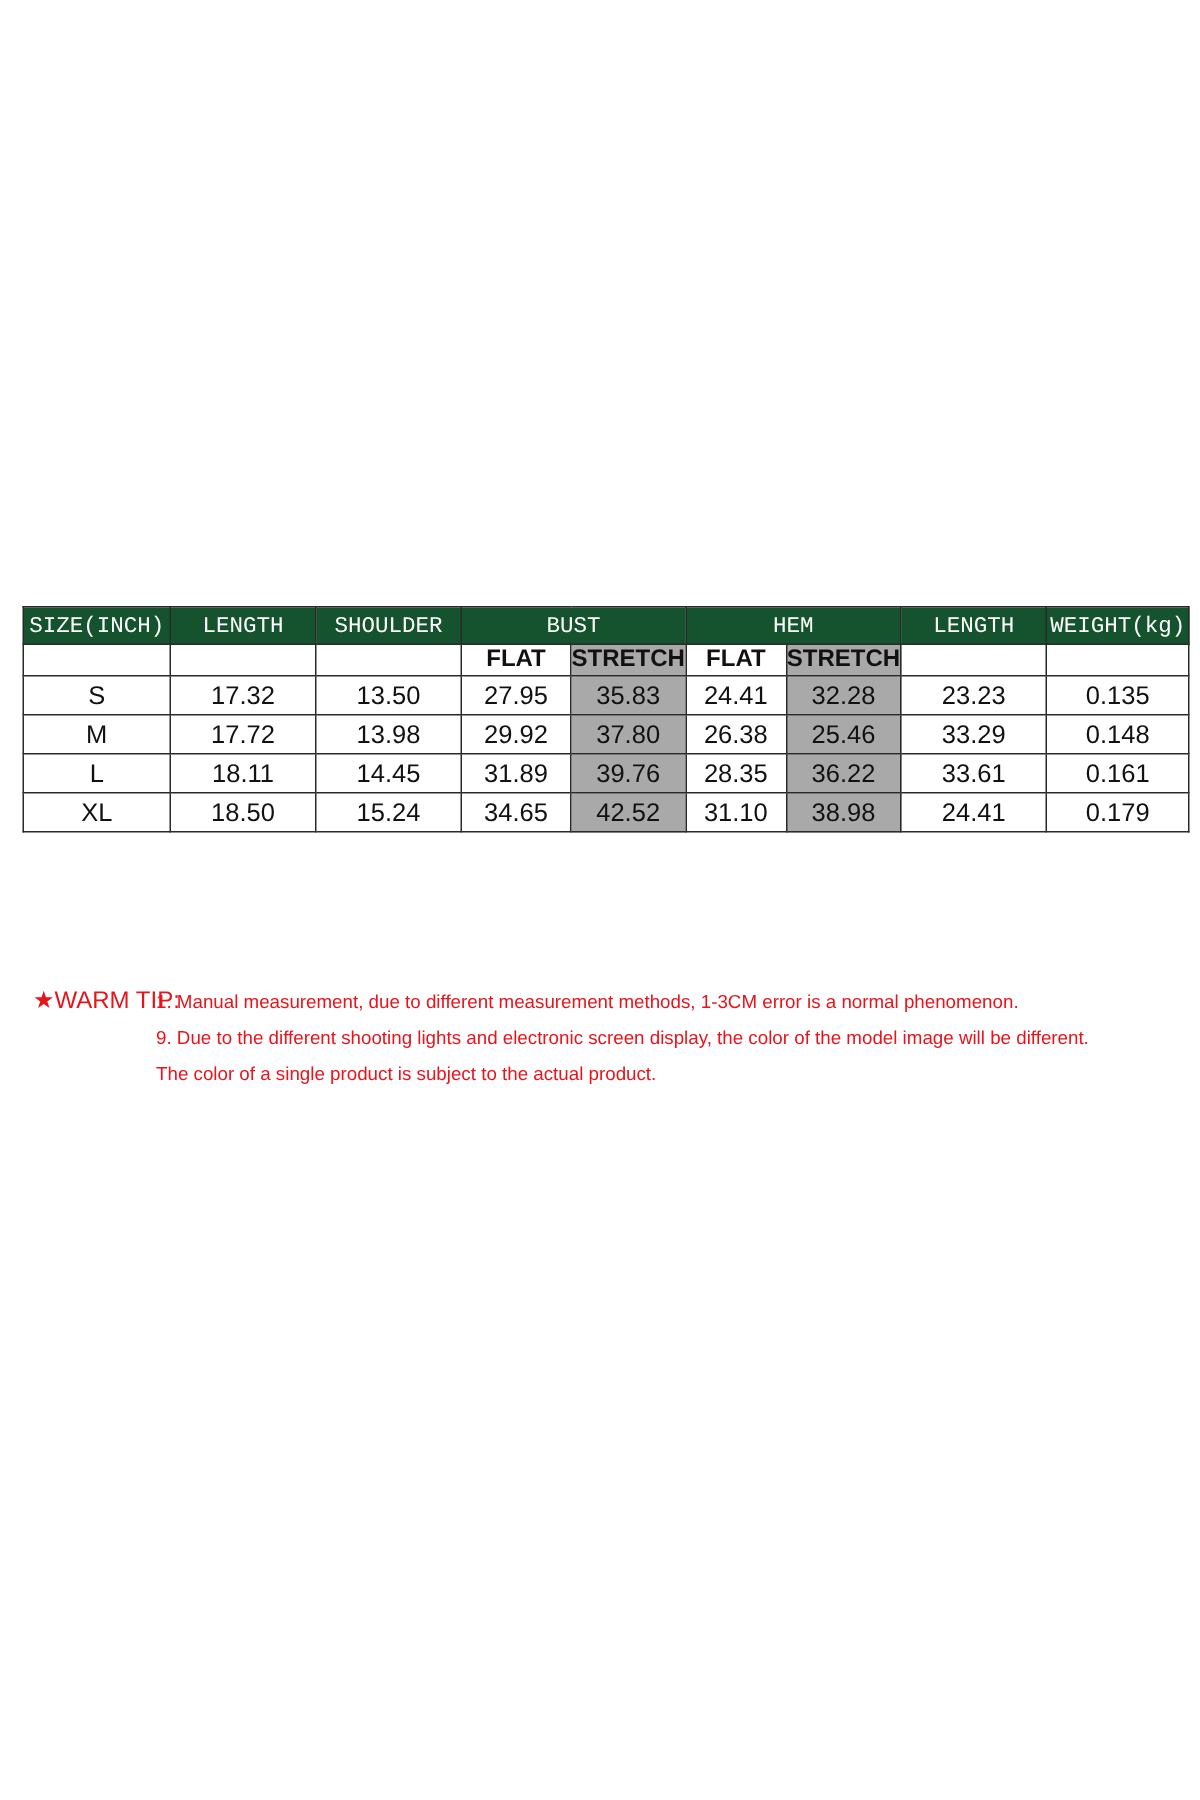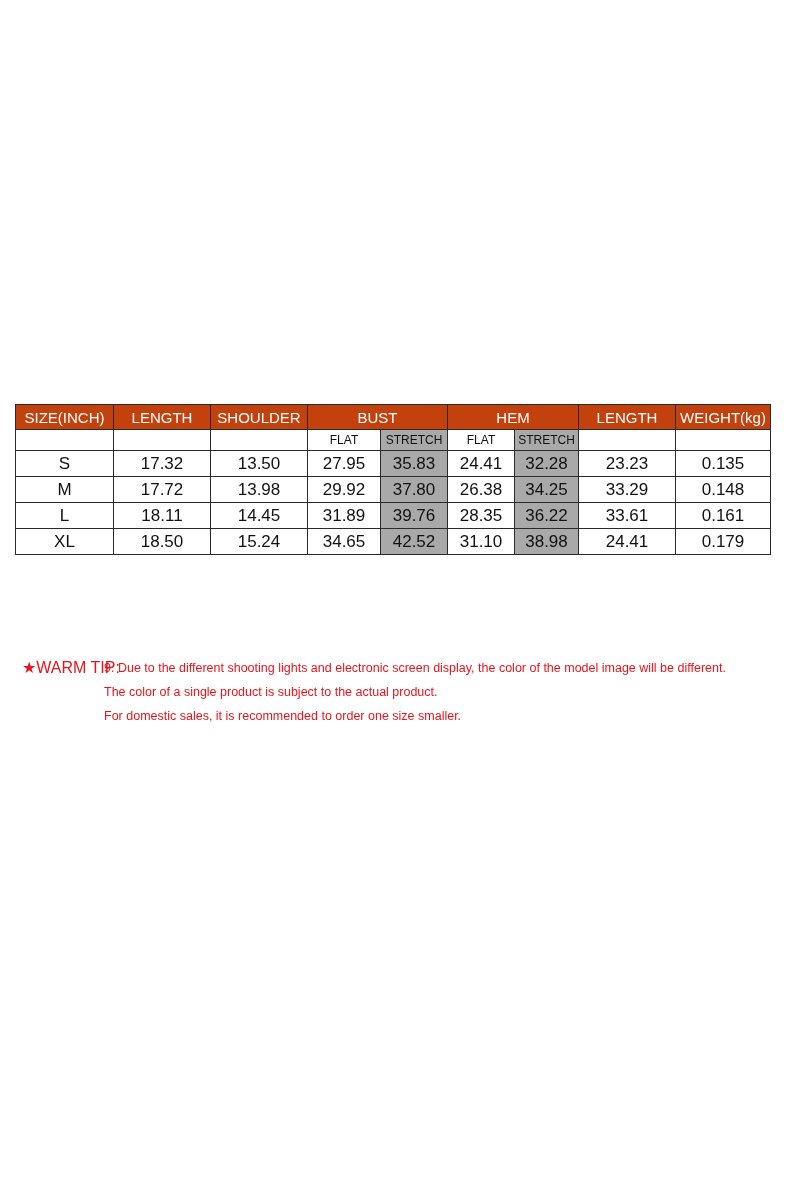--- a/index.html
+++ b/index.html
@@ -1,20 +1,20 @@
 <!DOCTYPE html>
 <html><head>
 <meta charset="utf-8">
 <style>
   html, body { margin:0; padding:0; }
   body { width:800px; height:1200px; background:#ffffff; position:relative; font-family:"Liberation Sans", sans-serif; overflow:hidden; }
   .size-table { position:absolute; left:15px; top:404px; border-collapse:collapse; table-layout:fixed; }
   .size-table td, .size-table th { border:1px solid #2a2a2a; padding:0; text-align:center; color:#111; }
-  .size-table th { background:#c2410c; color:#fff; font-weight:normal; font-size:15px; height:24px; }
-  .size-table .sub td { height:20px; font-size:12px; font-weight:normal; }
+  .size-table th { background:#14532d; color:#fff; font-weight:normal; font-size:15px; height:24px;font-family:Liberation Mono, monospace; }
+  .size-table .sub td { height:20px; font-size:16px; font-weight:bold; }
   .size-table .row td { height:25px; font-size:17px; }
   .size-table .gray { background:#a9a9a9;margin-left:29px; }
   .tips { position:absolute; left:18px; top:656px; color:#e8141c; font-size:12.5px; line-height:24px; }
   .tips .label { position:absolute; left:4px; top:0; width:86px; font-size:16px; white-space:nowrap; }
   .tips .lines { position:absolute; left:86px; top:0; white-space:nowrap; }
 </style>
 </head>
 <body>
 
 <table class="size-table">
@@ -61,21 +61,21 @@
     <td>23.23</td>
     <td>0.135</td>
   </tr>
   <tr class="row">
     <td>M</td>
     <td>17.72</td>
     <td>13.98</td>
     <td>29.92</td>
     <td class="gray">37.80</td>
     <td>26.38</td>
-    <td class="gray">34.25</td>
+    <td class="gray">25.46</td>
     <td>33.29</td>
     <td>0.148</td>
   </tr>
   <tr class="row">
     <td>L</td>
     <td>18.11</td>
     <td>14.45</td>
     <td>31.89</td>
     <td class="gray">39.76</td>
     <td>28.35</td>
@@ -93,17 +93,17 @@
     <td class="gray">38.98</td>
     <td>24.41</td>
     <td>0.179</td>
   </tr>
 </tbody>
   </table>
 
 <div class="tips">
   <div class="label">★WARM TIP:</div>
   <div class="lines">
+    <div>1. Manual measurement, due to different measurement methods, 1-3CM error is a normal phenomenon.</div>
     <div>9. Due to the different shooting lights and electronic screen display, the  color of the model image will be different.</div>
     <div>The color of a single product is subject to the actual product.</div>
-    <div>For domestic sales, it is recommended to order one size smaller.</div>
   </div>
 </div>
 
 </body></html>

